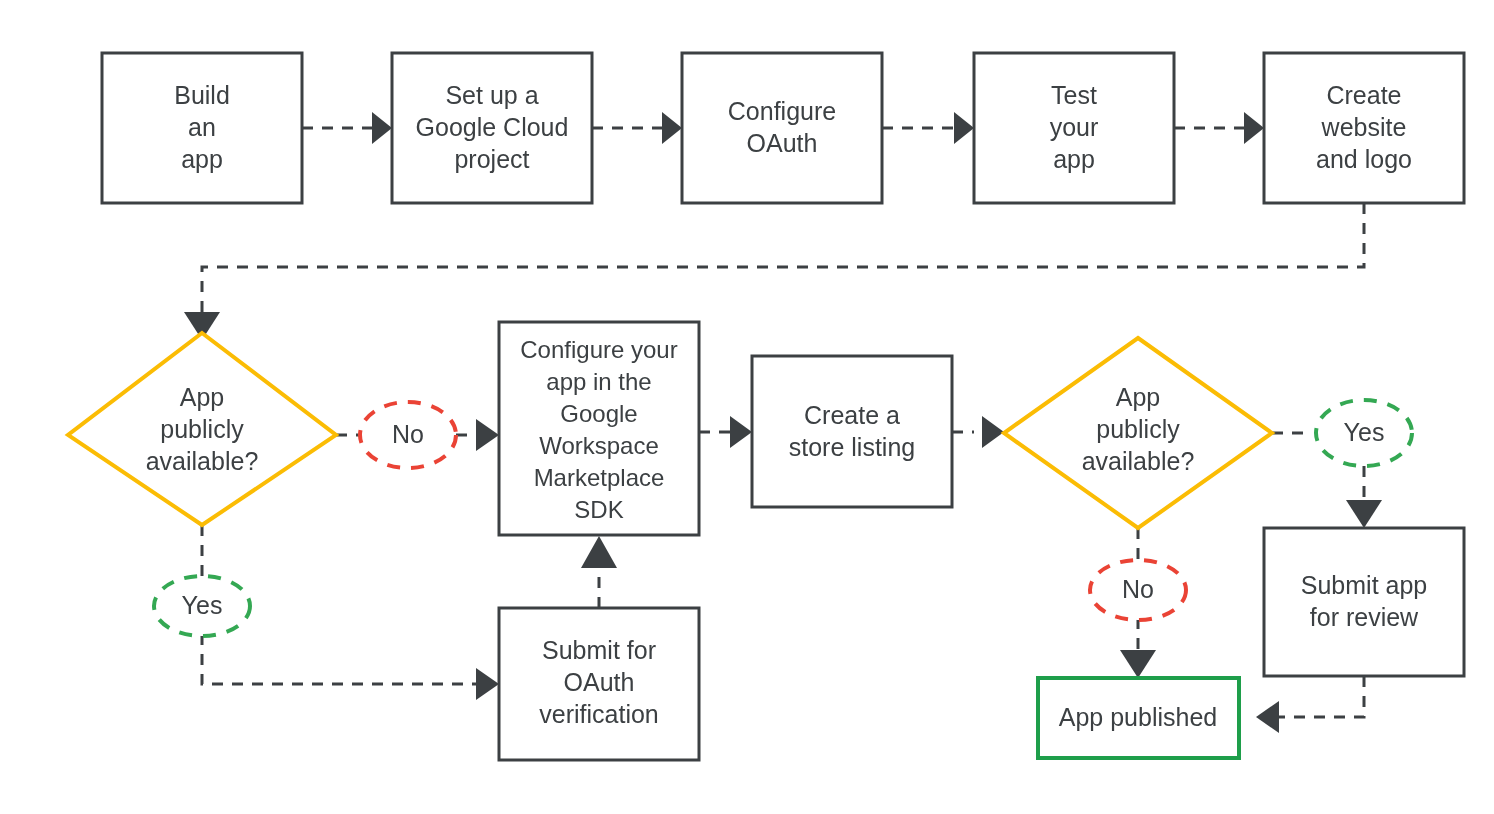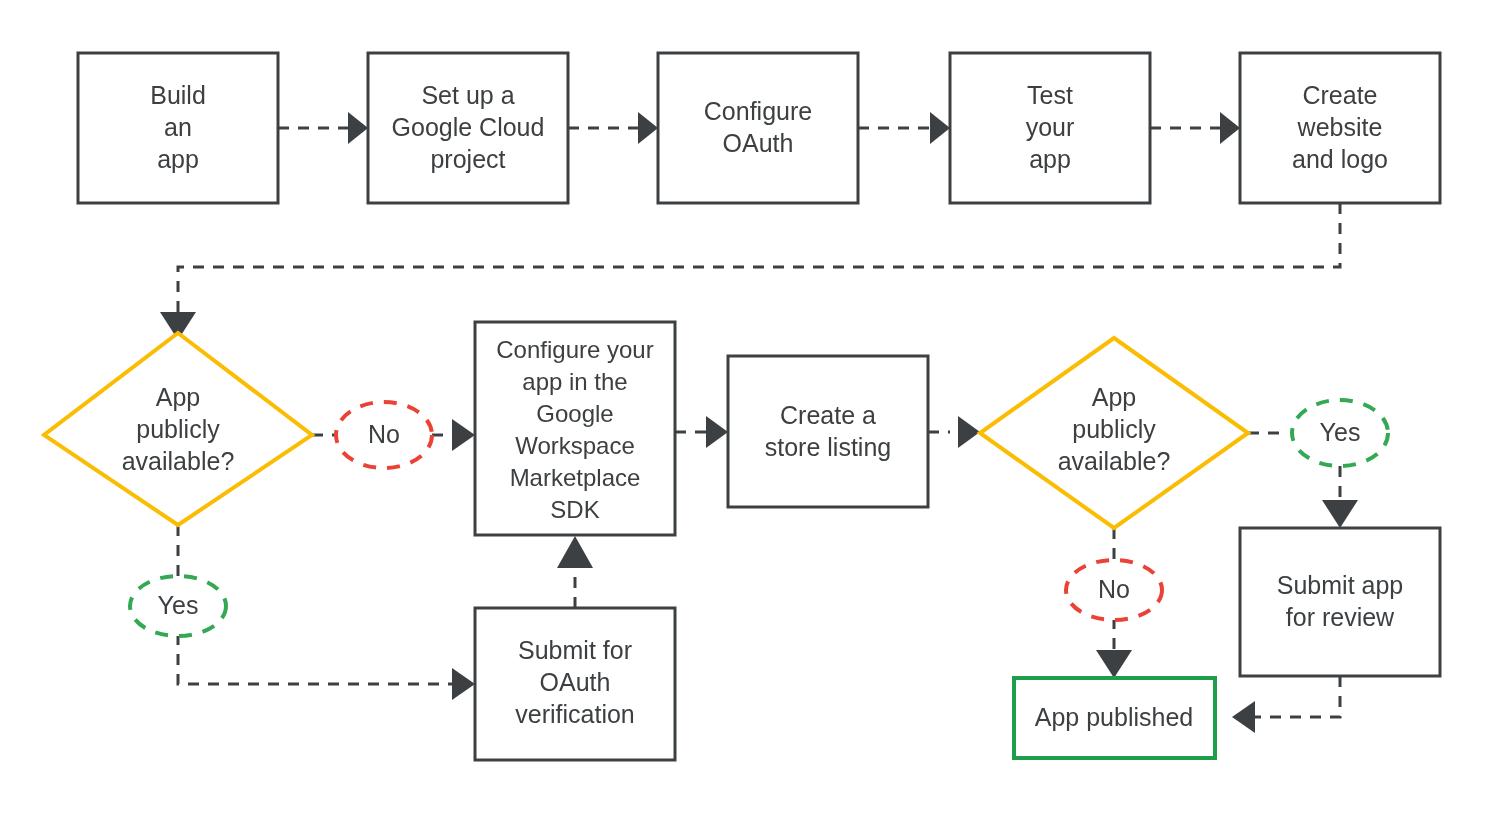--- a/index.html
+++ b/index.html
@@ -11,20 +11,21 @@
     width: 1494px;
     height: 814px;
     font-family: "Liberation Sans", sans-serif;
     overflow: hidden;
   }
   #flowchart-root {
     position: relative;
     width: 1252px;
     height: 814px;
     background: #ffffff;
+    margin-left: 24px;
   }
   svg.flow {
     display: block;
     width: 1494px;
     height: 814px;
   }
   .node-box {
     fill: #ffffff;
     stroke: #3C4043;
     stroke-width: 3;

